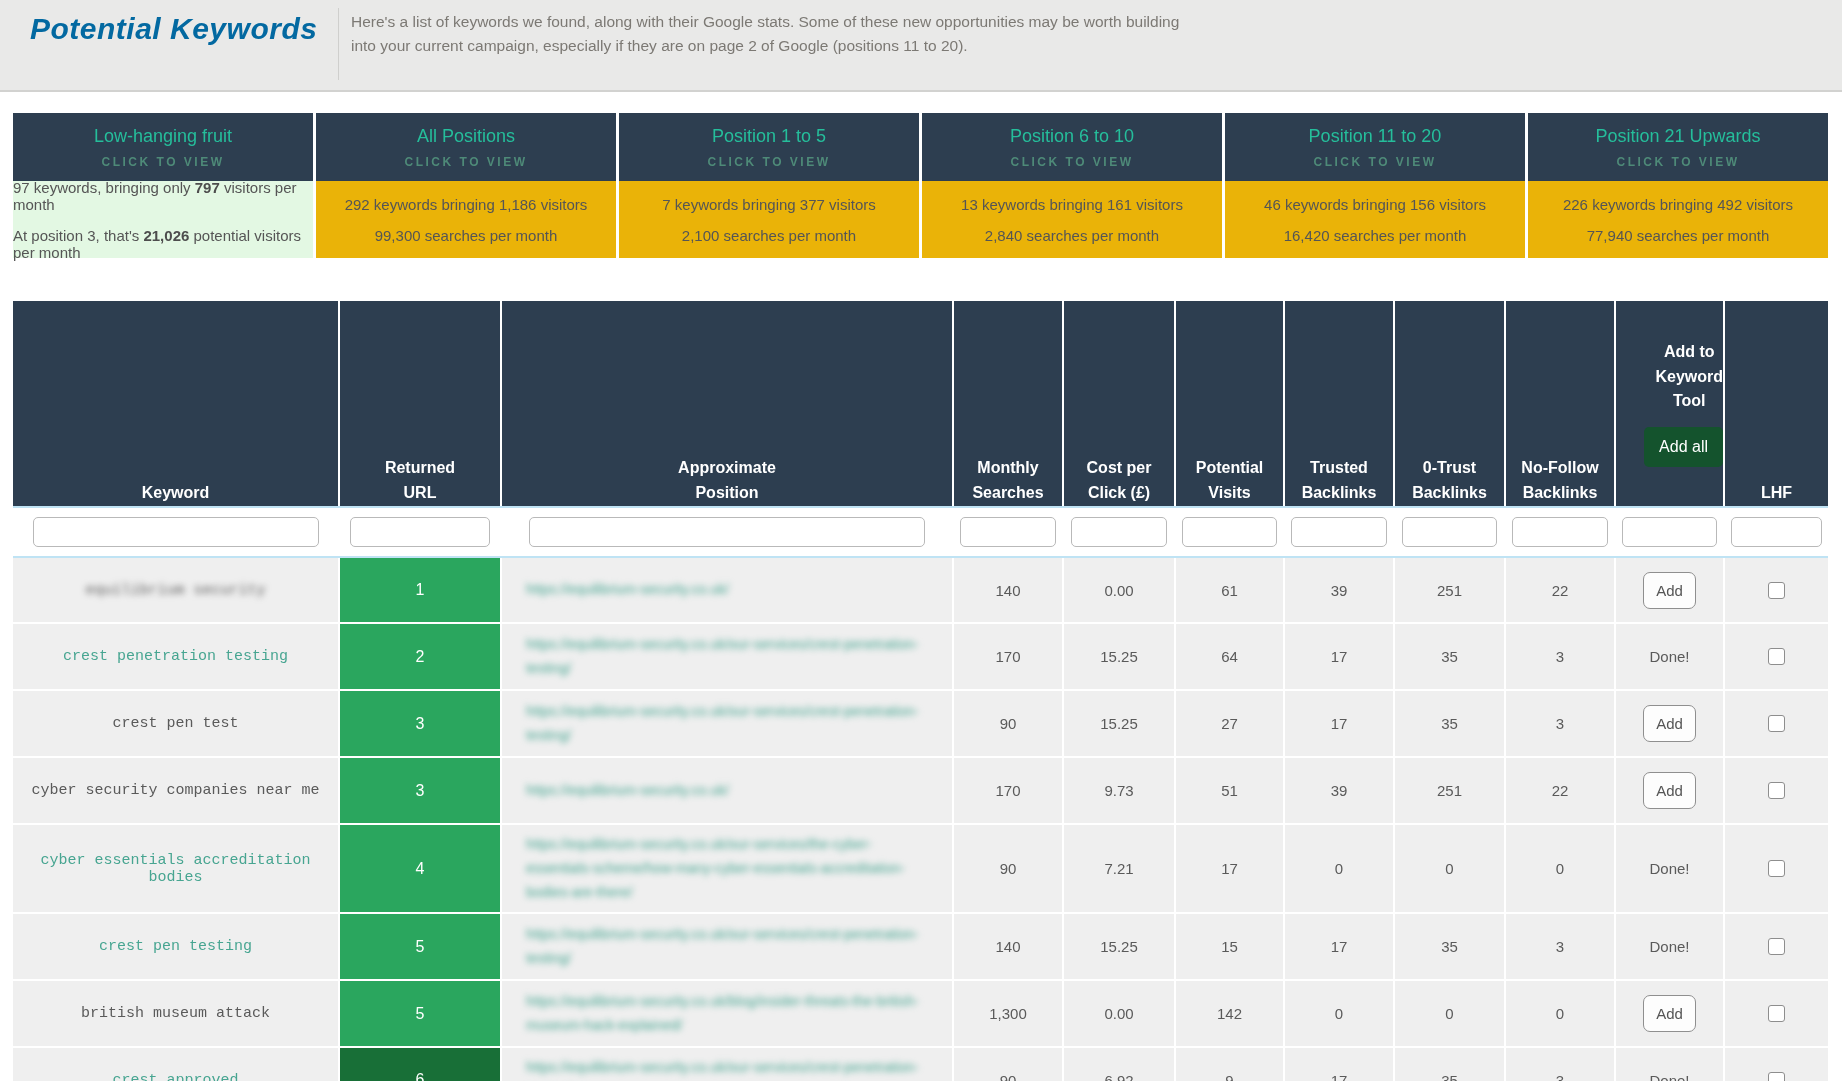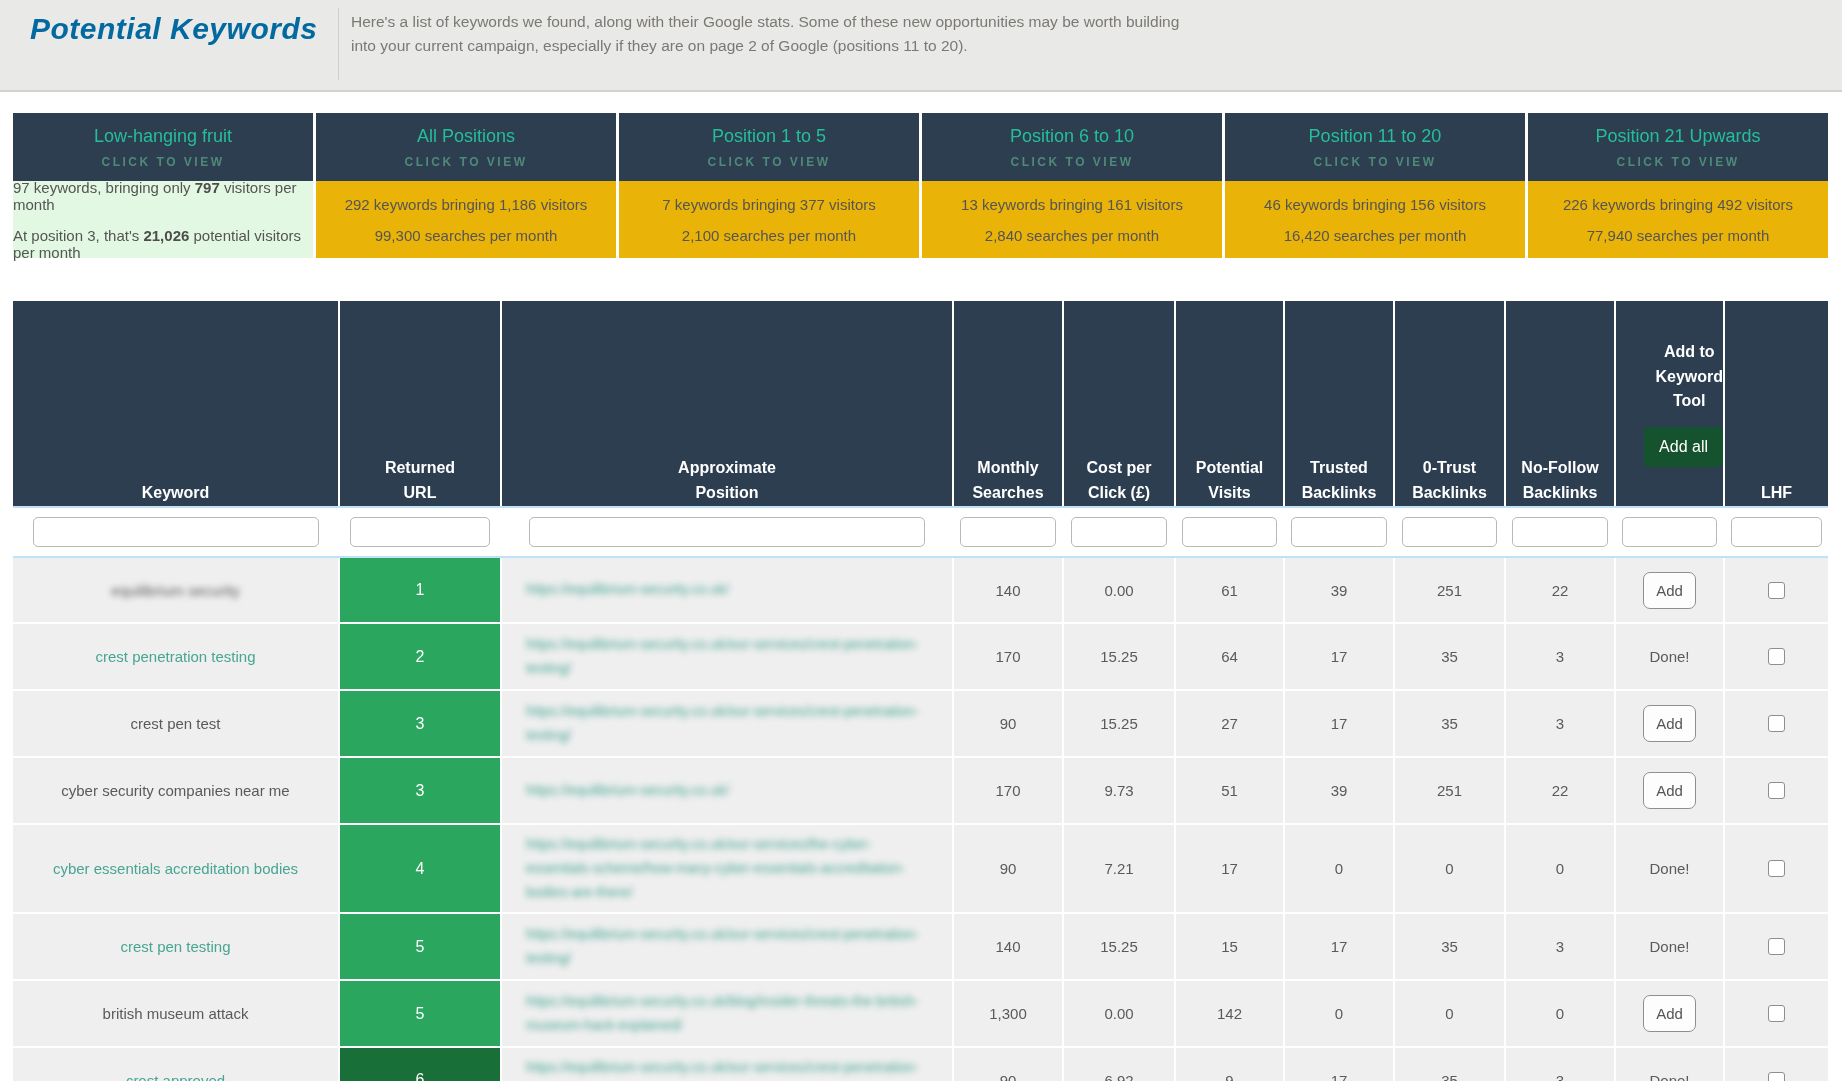--- a/index.html
+++ b/index.html
@@ -38,21 +38,21 @@
   .filter input { width:88%; height:30px; border:1px solid #b9b9b9; border-radius:5px; padding:0 8px;
                   font-size:14px; font-family:inherit; color:#555; outline:none; background:#fff; }
 
   .trow { margin-bottom:2px; }
   .td { background:#efefef; display:flex; align-items:center; justify-content:center;
         font-size:15px; color:#5a5a5a; min-height:64px; text-align:center; }
   .r2 .td, .r3 .td, .r4 .td, .r6 .td, .r7 .td { min-height:65px; }
   .r5 .td { min-height:78px; }
   .r8 .td { min-height:61px; }
 
-  .td.kw { padding:0 8px; }
+  .td.kw { padding:0 8px;font-family:Liberation Mono, monospace; }
   .kw-link { color:#47a591; cursor:pointer; }
   .blurred { filter:blur(3px); }
   .td.pos { background:#2aa65e; color:#ffffff; font-size:16px; }
   .td.pos.deep { background:#186f37; }
   .td.url { justify-content:flex-start; text-align:left; padding:8px 22px 8px 24px;
             color:#47a591; font-size:14px; line-height:1.7; word-break:break-word; }
   .add-btn { background:#fdfdfd; border:1px solid #8f8f8f; border-radius:7px; padding:9px 12px;
              font-size:15px; font-family:inherit; color:#555555; cursor:pointer; }
   .checkbox { width:17px; height:17px; background:#ffffff; border:1px solid #8e8e8e; border-radius:3px;
               display:inline-block; cursor:pointer; }

